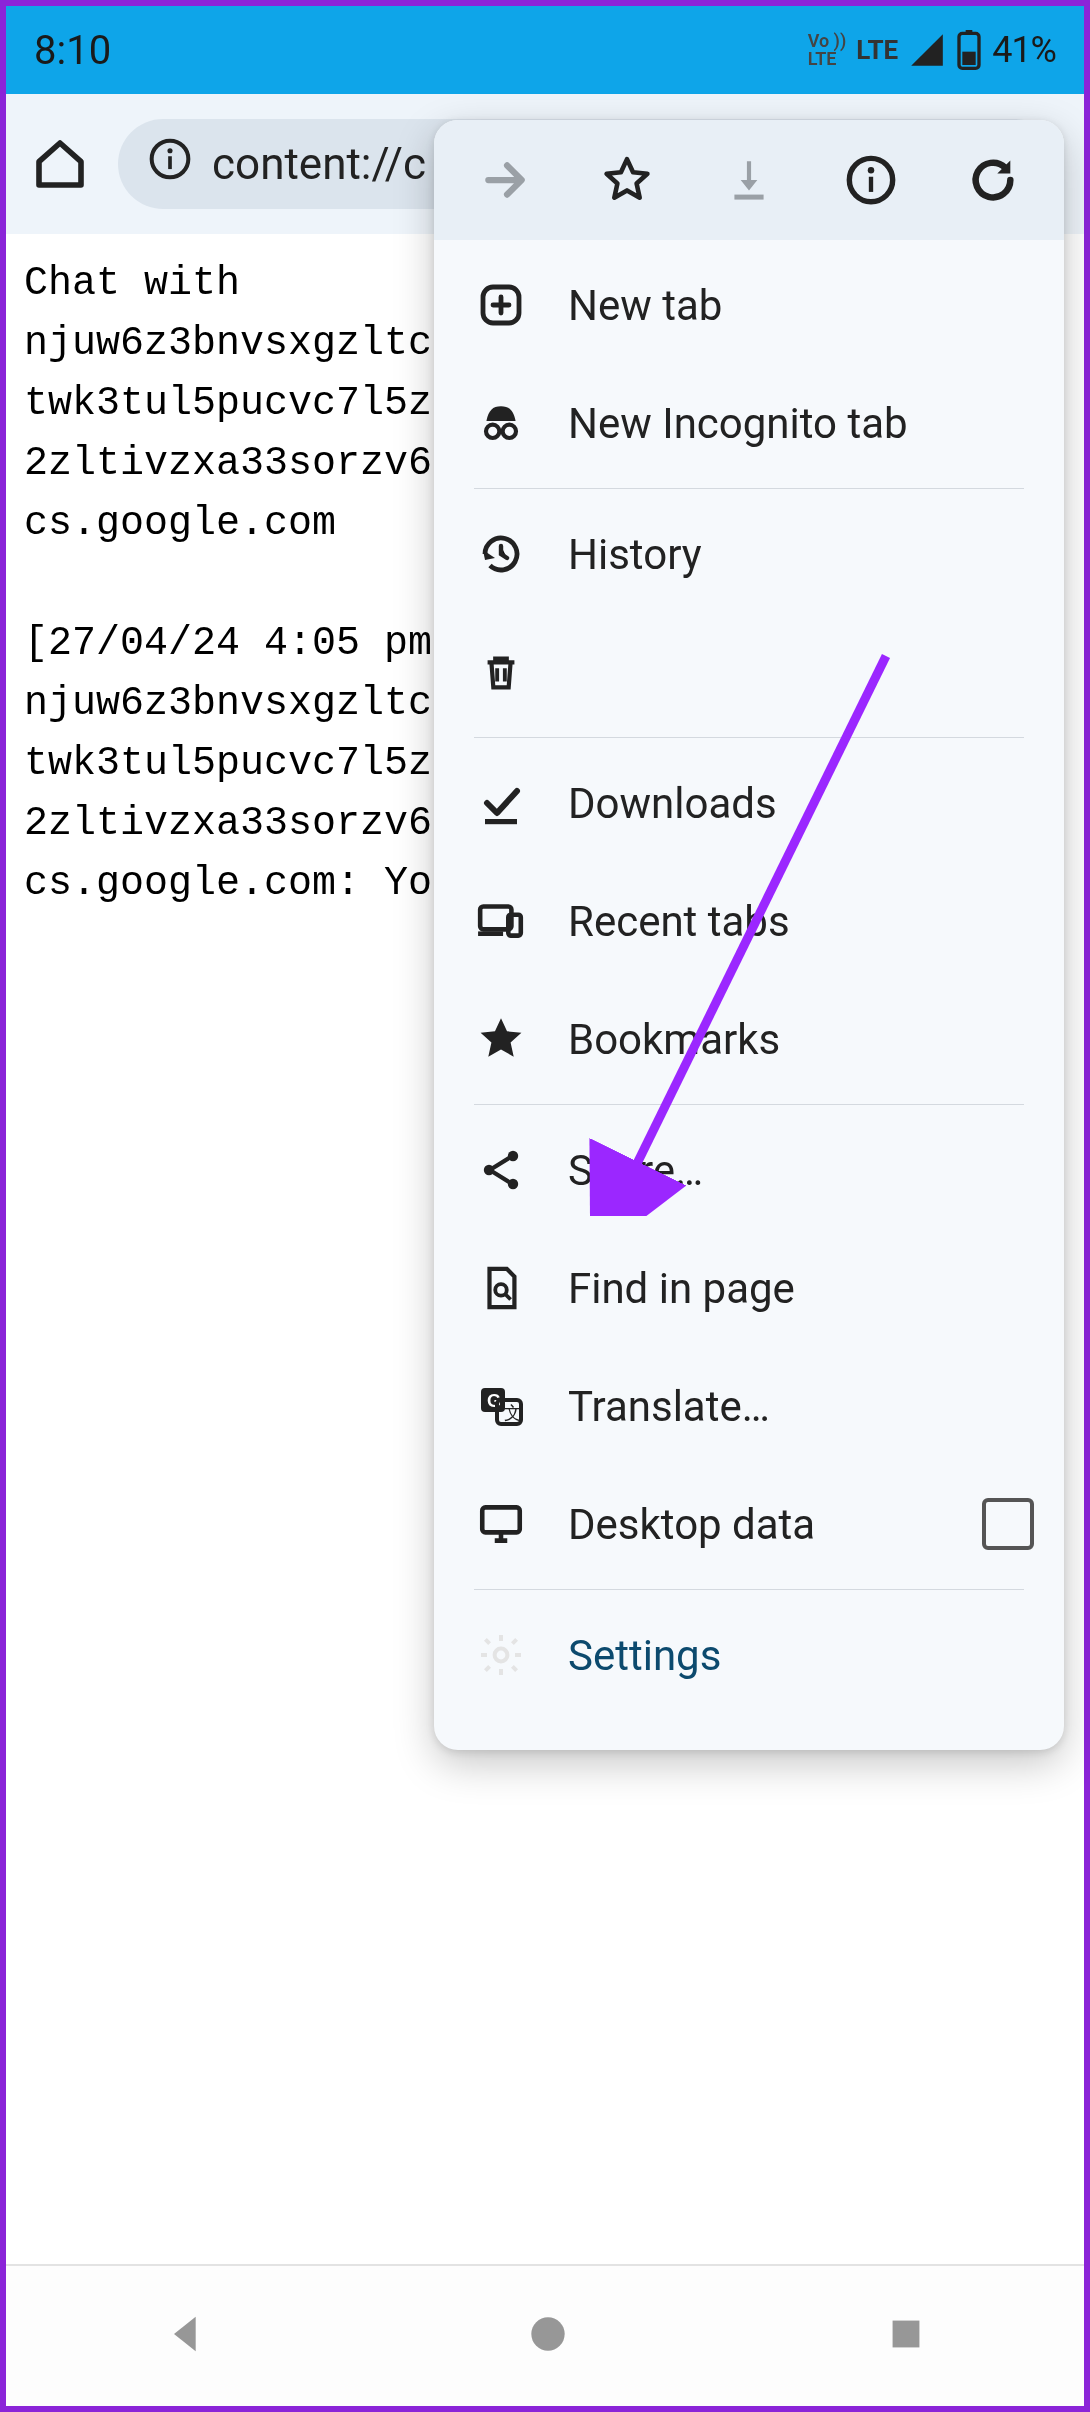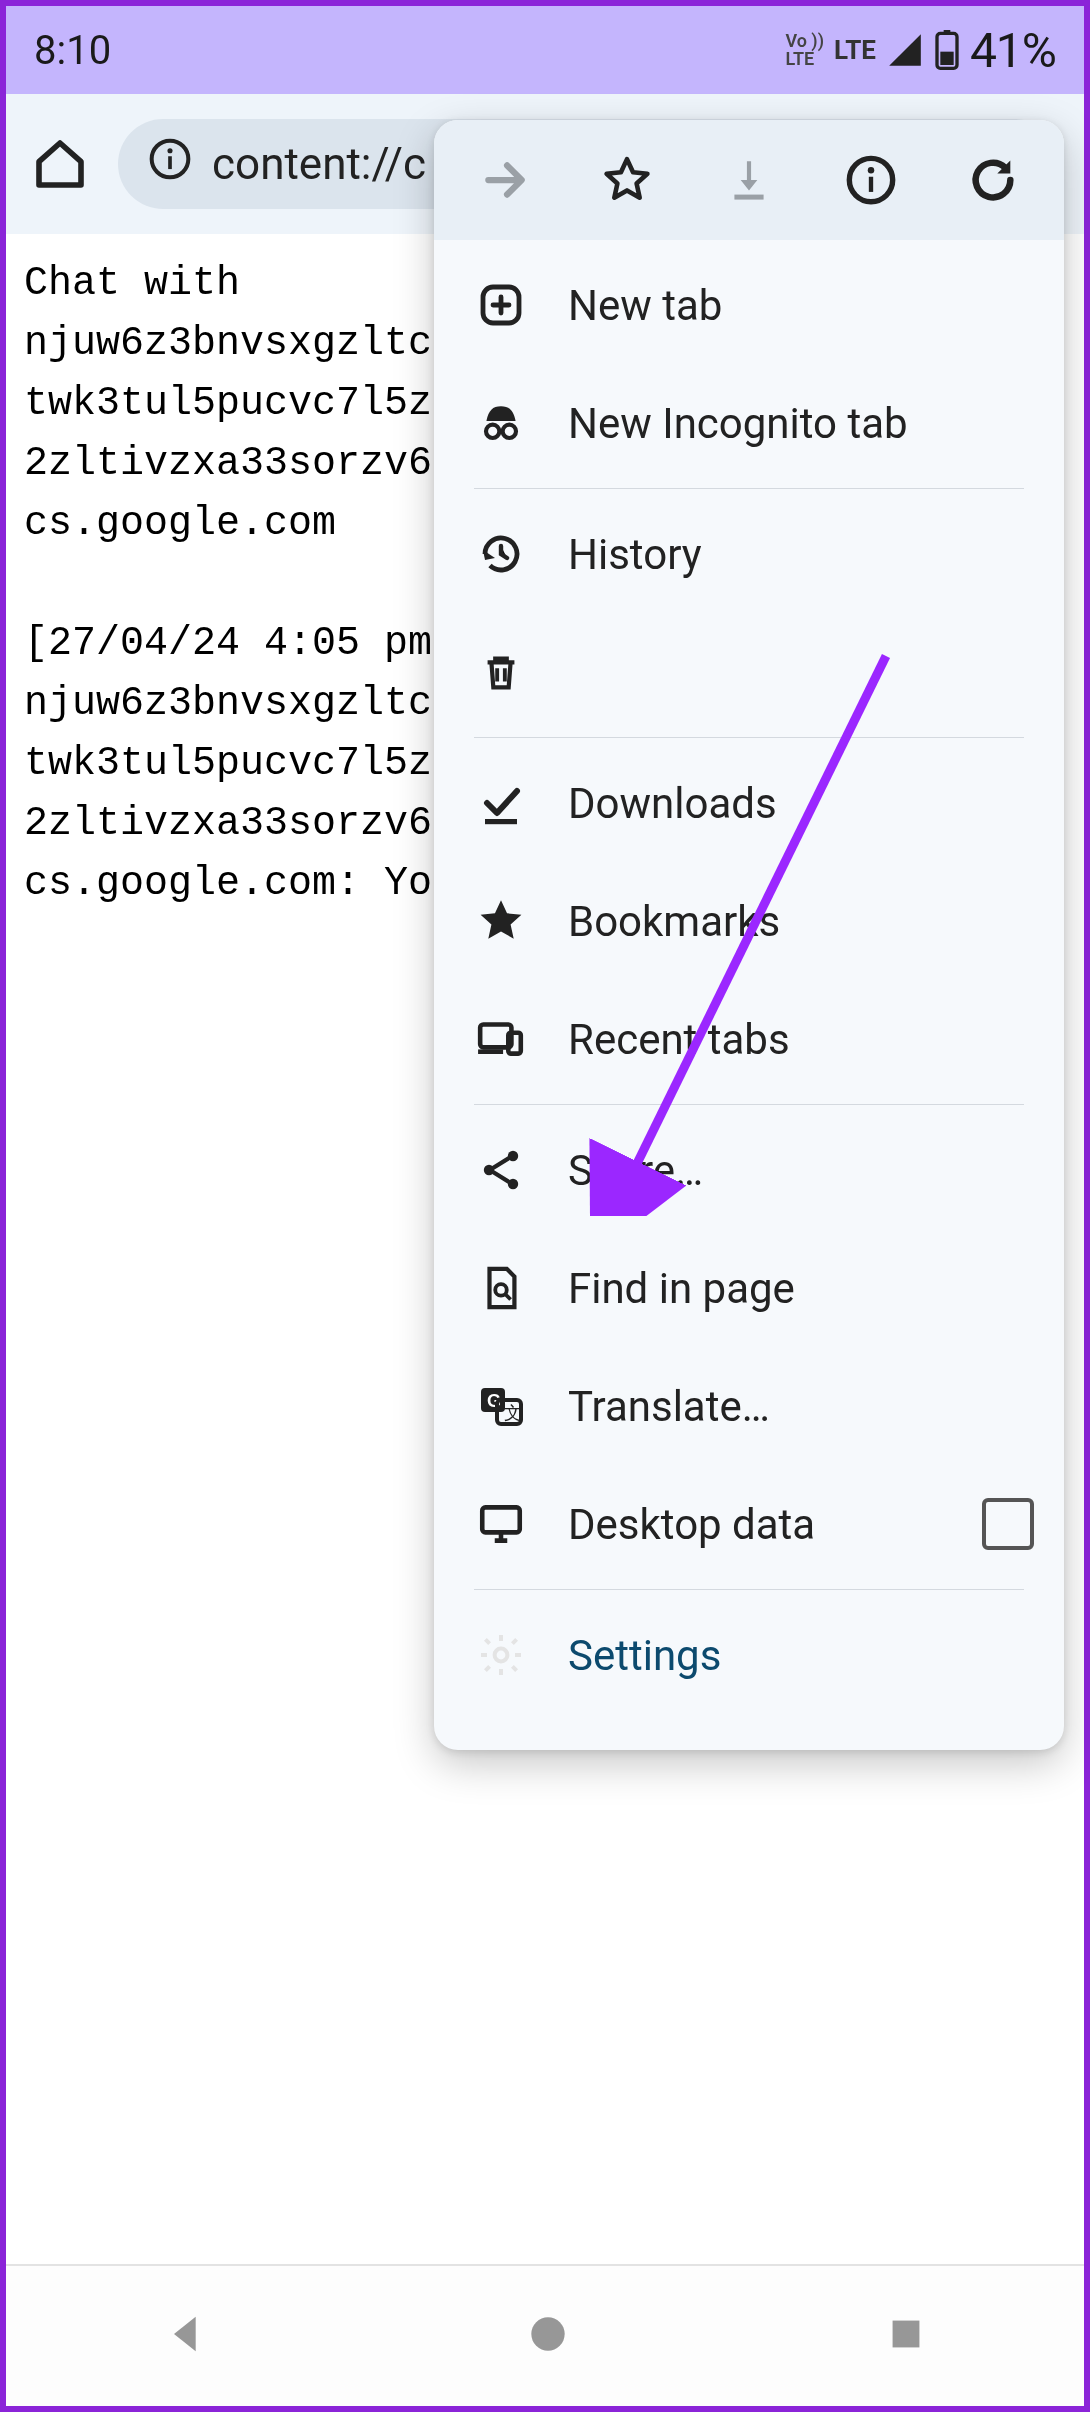--- a/index.html
+++ b/index.html
@@ -15,36 +15,36 @@
     box-sizing: border-box;
     width: 1090px;
     height: 2412px;
     border: 6px solid #8b24d8;
     position: relative;
     background: #fff;
   }
   
   .status-bar {
     height: 88px;
-    background: #c4b5fd;
+    background: #0ea5e9;
     display: flex;
     align-items: center;
     justify-content: space-between;
     padding: 0 28px;
     font-size: 40px;
     color: #1a1a1a;
   }
   .status-right {
     display: flex;
     align-items: center;
     gap: 10px;
     margin-left: 14px;
   }
   .status-icon { display: inline-flex; align-items: center; }
-  .battery-text { font-size: 48px; letter-spacing: -1px; }
+  .battery-text { font-size: 36px; letter-spacing: -1px; }
   .vo-lte {
     font-size: 18px;
     line-height: 18px;
     font-weight: 600;
     color: #444;
     text-align: left;
   }
   .lte-big { font-size: 26px; font-weight: 700; color: #333; }
 
   
@@ -322,34 +322,34 @@
           <svg width="48" height="48" viewBox="0 0 24 24">
               <path fill="none" stroke="#222" stroke-width="3" stroke-linecap="round" stroke-linejoin="round" d="M5 12l5 5L20 6"></path>
               <rect x="4" y="20" width="16" height="2.6" fill="#222"></rect>
             </svg>
         </span>
         <span class="mlabel">Downloads</span>
       </div>
       <div class="menu-item">
         <span class="micon">
           <svg width="50" height="50" viewBox="0 0 24 24">
-              <path fill="#222" d="M12 2l2.9 6.3 6.9.7-5.2 4.7 1.5 6.8L12 17l-6.1 3.5 1.5-6.8L2.2 9l6.9-.7z"></path>
-            </svg>
-        </span>
-        <span class="mlabel">Bookmarks</span>
-      </div>
-      <div class="menu-item">
-        <span class="micon">
-          <svg width="50" height="50" viewBox="0 0 24 24">
               <rect x="2" y="5" width="15" height="11" rx="1.5" fill="none" stroke="#222" stroke-width="2.2"></rect>
               <rect x="15.5" y="9" width="6" height="10" rx="1.2" fill="none" stroke="#222" stroke-width="2.2"></rect>
               <rect x="1" y="17" width="12" height="2.2" fill="#222"></rect>
             </svg>
         </span>
         <span class="mlabel">Recent tabs</span>
+      </div>
+      <div class="menu-item">
+        <span class="micon">
+          <svg width="50" height="50" viewBox="0 0 24 24">
+              <path fill="#222" d="M12 2l2.9 6.3 6.9.7-5.2 4.7 1.5 6.8L12 17l-6.1 3.5 1.5-6.8L2.2 9l6.9-.7z"></path>
+            </svg>
+        </span>
+        <span class="mlabel">Bookmarks</span>
       </div>
     </div>
     <div class="divider"></div>
 
     <div class="menu-section">
       <div class="menu-item">
         <span class="micon">
           <svg width="48" height="48" viewBox="0 0 24 24">
               <circle cx="18" cy="5" r="2.6" fill="#222"></circle>
               <circle cx="6" cy="12" r="2.6" fill="#222"></circle>

